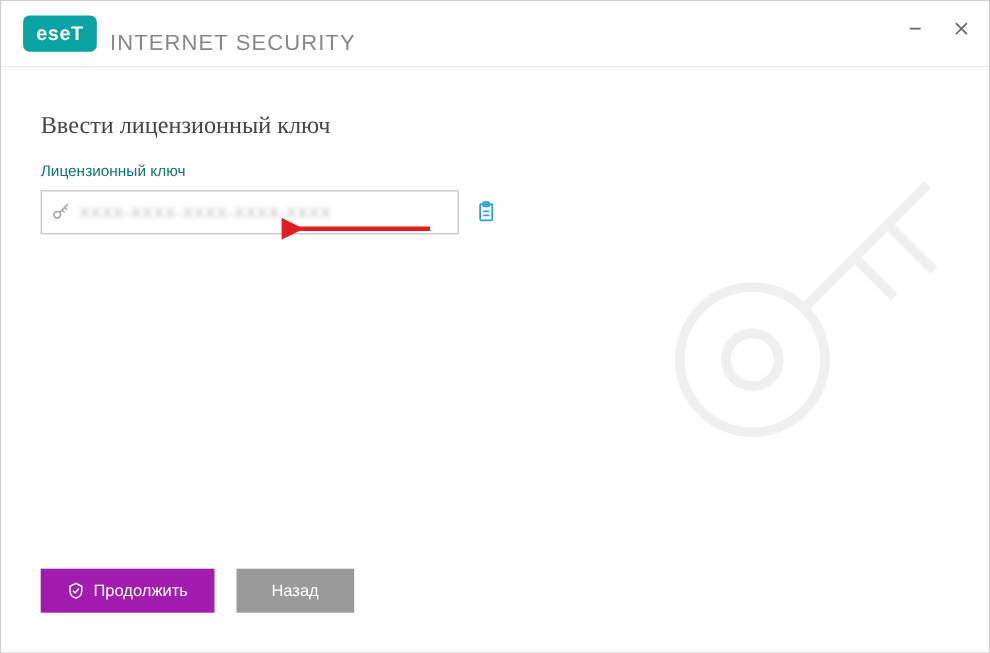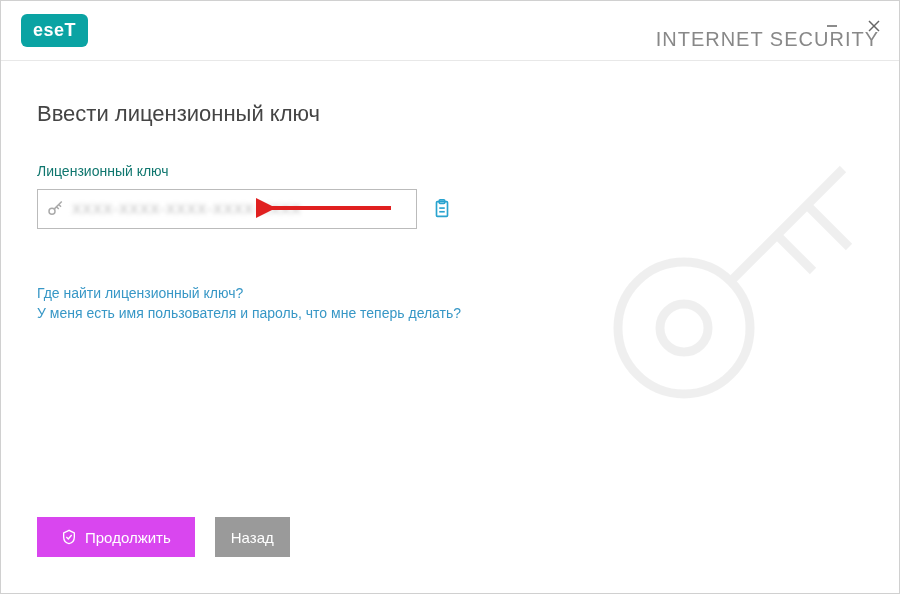--- a/index.html
+++ b/index.html
@@ -24,21 +24,20 @@
       display: flex;
       flex-direction: column;
     }
     .titlebar {
       height: 60px;
       display: flex;
       align-items: center;
       padding: 0 20px;
       border-bottom: 1px solid #e8e8e8;
       position: relative;
-      justify-content: space-between;
     }
     .logo-box {
       background: #0aa3a3;
       color: white;
       font-weight: bold;
       padding: 6px 12px;
       border-radius: 6px;
       font-size: 18px;
       letter-spacing: 0.5px;
       margin-right: 12px;
@@ -69,21 +68,22 @@
     }
     .content {
       flex: 1;
       padding: 40px 36px 0 36px;
       position: relative;
     }
     .page-title {
       font-size: 22px;
       color: #444;
       font-weight: 400;
-      margin-bottom: 36px;
+      margin-bottom: 20px;
+      font-family: Liberation Serif, serif;
     }
     .field-label {
       font-size: 14px;
       color: #0f766e;
       margin-bottom: 10px;
     }
     .input-row {
       display: flex;
       align-items: center;
       gap: 14px;
@@ -153,25 +153,25 @@
       padding: 0 24px;
       border: none;
       color: white;
       font-size: 15px;
       cursor: pointer;
       display: flex;
       align-items: center;
       gap: 8px;
     }
     .btn-primary {
-      background: #d946ef;
+      background: #a21caf;
     }
     .btn-secondary {
       background: #9a9a9a;
-      padding: 0 16px;
+      padding: 0 32px;
     }
     .shield-icon {
       display: inline-flex;
     }
   </style>
 </head>
 <body>
 
 <div class="window">
 
@@ -220,24 +220,20 @@
 
     <svg class="arrow-annotation" width="140" height="24">
       <defs>
         <marker id="ah" markerWidth="12" markerHeight="12" refX="2" refY="5" orient="auto">
           <polygon points="10,0 0,5 10,10" fill="#e02020"></polygon>
         </marker>
       </defs>
       <line x1="135" y1="12" x2="12" y2="12" stroke="#e02020" stroke-width="4" marker-end="url(#ah)"></line>
     </svg>
 
-    <div class="links">
-      <a class="link">Где найти лицензионный ключ?</a>
-      <a class="link">У меня есть имя пользователя и пароль, что мне теперь делать?</a>
-    </div>
 
     <div class="bg-key">
       <svg width="300" height="300" viewBox="0 0 100 100" fill="none" stroke="#444" stroke-width="3">
         <circle cx="35" cy="65" r="22"></circle>
         <circle cx="35" cy="65" r="8"></circle>
         <path d="M50 50 L88 12"></path>
         <path d="M76 24 L90 38"></path>
         <path d="M66 34 L78 46"></path>
       </svg>
     </div>

